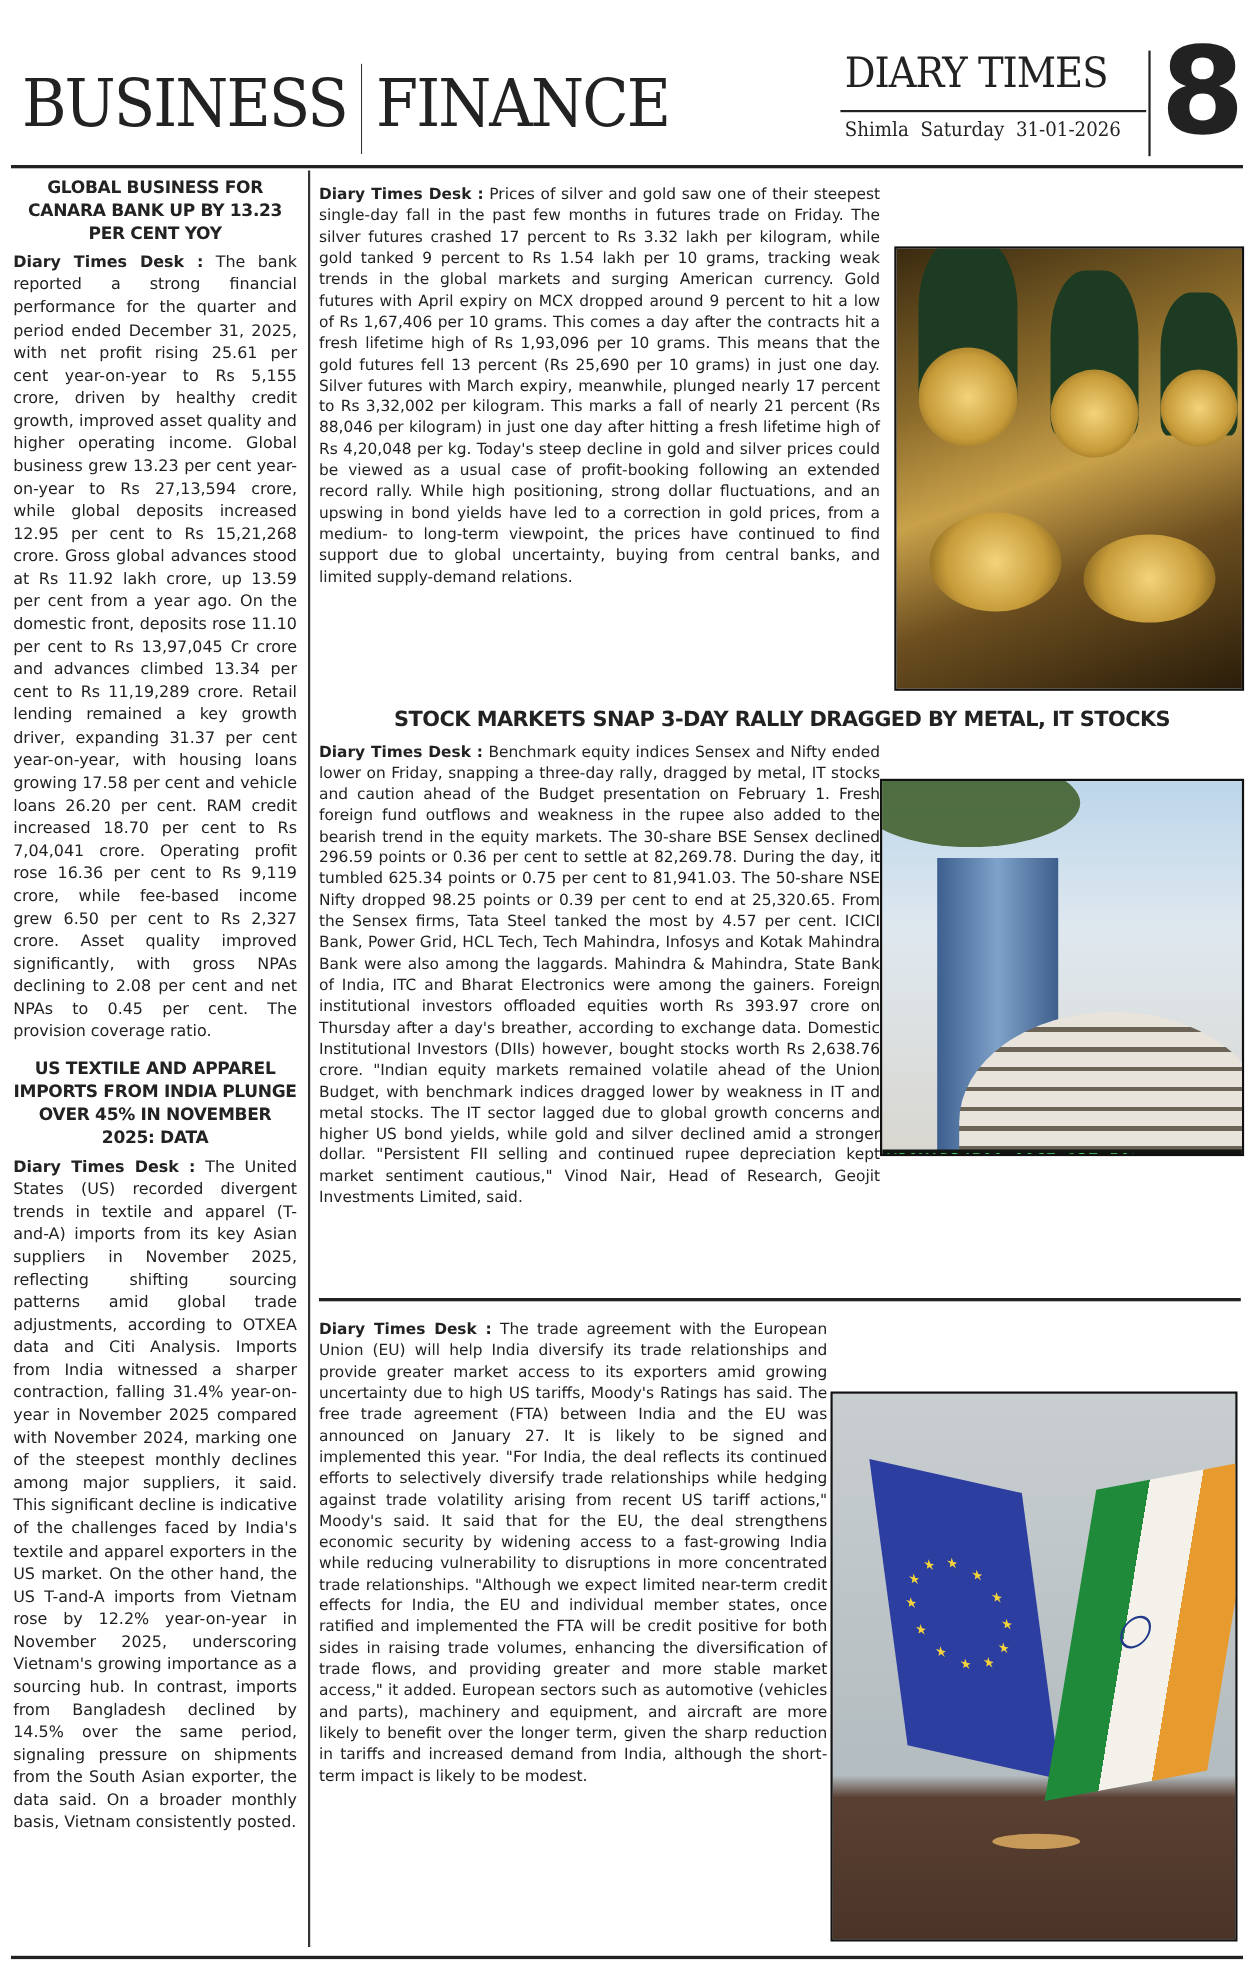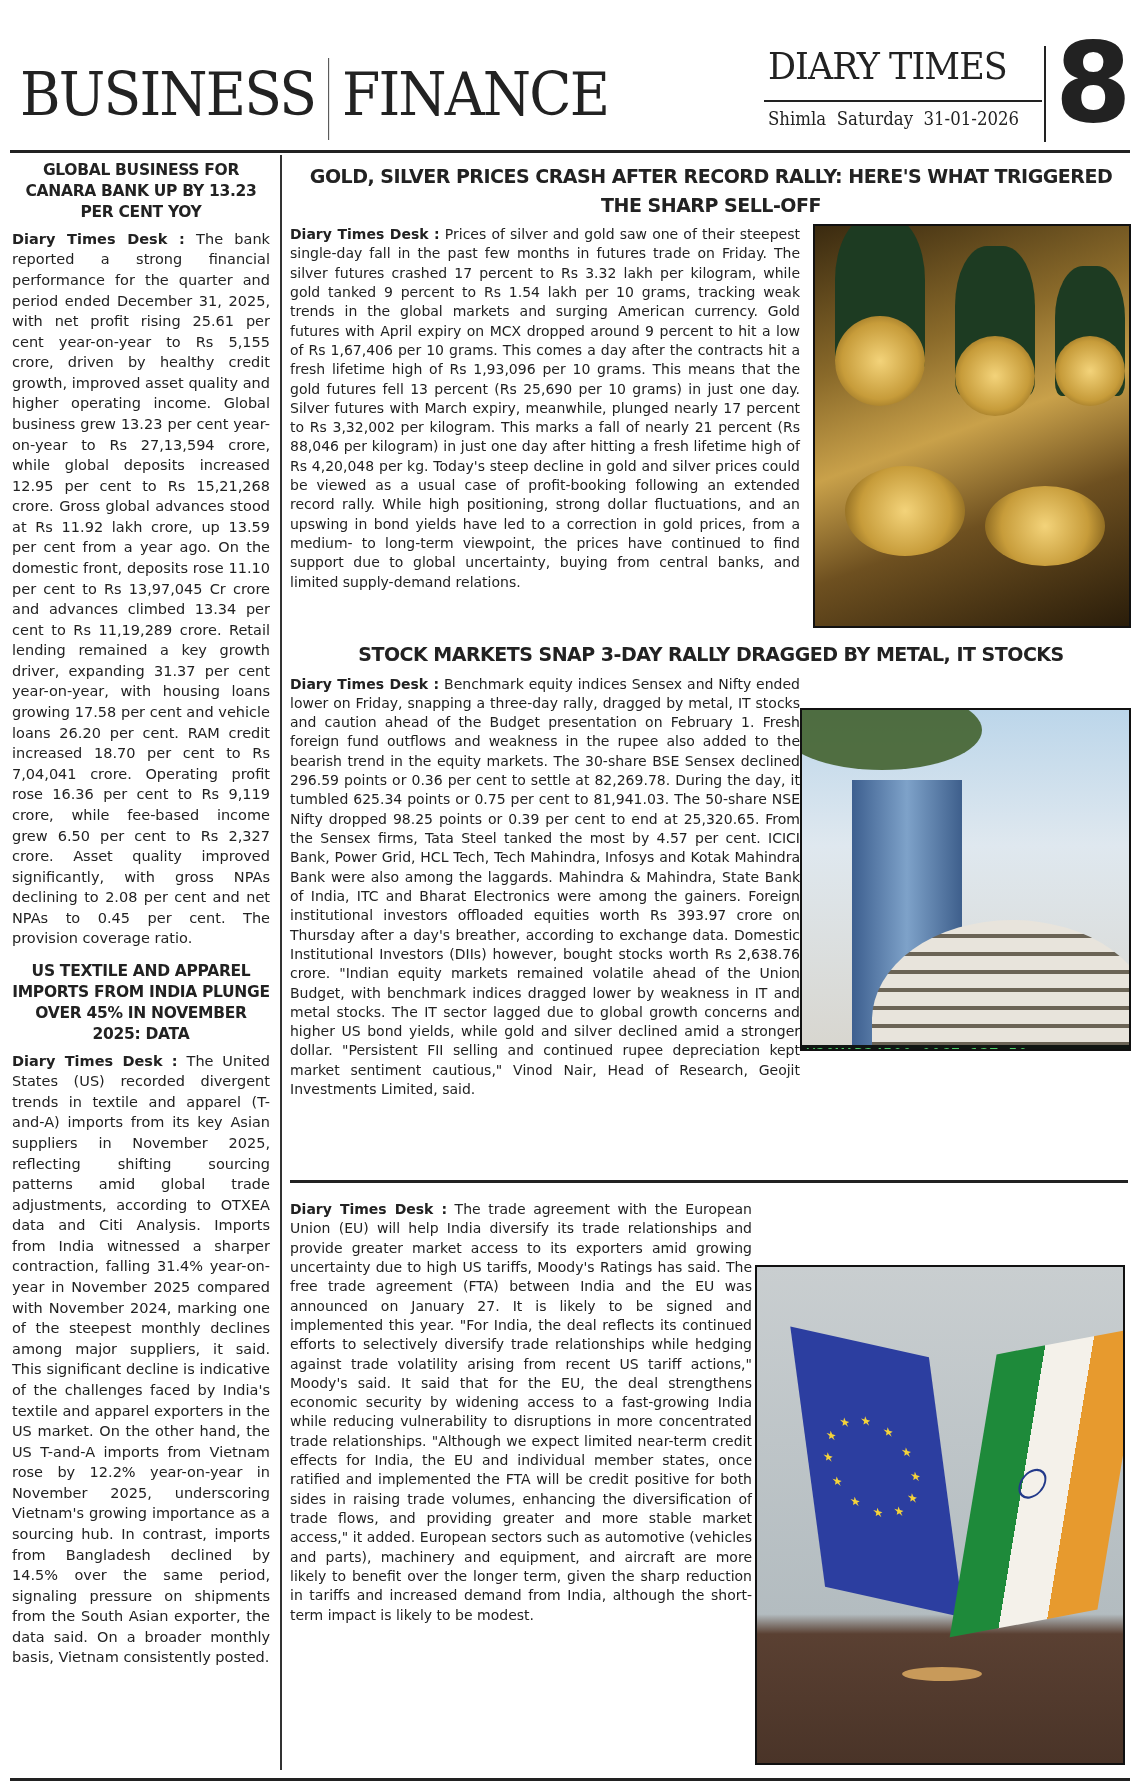--- a/index.html
+++ b/index.html
@@ -70,21 +70,20 @@
     <h2 class="headline-sm">GLOBAL BUSINESS FOR CANARA BANK UP BY 13.23 PER CENT YOY</h2>
     <p class="body-text"><span class="desk">Diary Times Desk :</span><span> The bank reported a strong financial performance for the quarter and period ended December 31, 2025, with net profit rising 25.61 per cent year-on-year to Rs 5,155 crore, driven by healthy credit growth, improved asset quality and higher operating income. Global business grew 13.23 per cent year-on-year to Rs 27,13,594 crore, while global deposits increased 12.95 per cent to Rs 15,21,268 crore. Gross global advances stood at Rs 11.92 lakh crore, up 13.59 per cent from a year ago. On the domestic front, deposits rose 11.10 per cent to Rs 13,97,045 Cr crore and advances climbed 13.34 per cent to Rs 11,19,289 crore. Retail lending remained a key growth driver, expanding 31.37 per cent year-on-year, with housing loans growing 17.58 per cent and vehicle loans 26.20 per cent. RAM credit increased 18.70 per cent to Rs 7,04,041 crore. Operating profit rose 16.36 per cent to Rs 9,119 crore, while fee-based income grew 6.50 per cent to Rs 2,327 crore. Asset quality improved significantly, with gross NPAs declining to 2.08 per cent and net NPAs to 0.45 per cent. The provision coverage ratio.</span></p>
   </article>
   <article>
     <h2 class="headline-sm second">US TEXTILE AND APPAREL IMPORTS FROM INDIA PLUNGE OVER 45% IN NOVEMBER 2025: DATA</h2>
     <p class="body-text"><span class="desk">Diary Times Desk :</span><span>  The United States (US) recorded divergent trends in textile and apparel (T-and-A) imports from its key Asian suppliers in November 2025, reflecting shifting sourcing patterns amid global trade adjustments, according to OTXEA data and Citi Analysis. Imports from India witnessed a sharper contraction, falling 31.4% year-on-year in November 2025 compared with November 2024, marking one of the steepest monthly declines among major suppliers, it said. This significant decline is indicative of the challenges faced by India's textile and apparel exporters in the US market. On the other hand, the US T-and-A imports from Vietnam rose by 12.2% year-on-year in November 2025, underscoring Vietnam's growing importance as a sourcing hub. In contrast, imports from Bangladesh declined by 14.5% over the same period, signaling pressure on shipments from the South Asian exporter, the data said. On a broader monthly basis, Vietnam consistently posted.</span></p>
   </article>
 </section>
 
 <article class="article a-gold">
-  <h1 class="headline-lg">GOLD, SILVER PRICES CRASH AFTER RECORD RALLY: HERE'S WHAT TRIGGERED THE SHARP SELL-OFF</h1>
   <p class="body-text"><span class="desk">Diary Times Desk :</span><span> Prices of silver and gold saw one of their steepest single-day fall in the past few months in futures trade on Friday. The silver futures crashed 17 percent to Rs 3.32 lakh per kilogram, while gold tanked 9 percent to Rs 1.54 lakh per 10 grams, tracking weak trends in the global markets and surging American currency. Gold futures with April expiry on MCX dropped around 9 percent to hit a low of Rs 1,67,406 per 10 grams. This comes a day after the contracts hit a fresh lifetime high of Rs 1,93,096 per 10 grams. This means that the gold futures fell 13 percent (Rs 25,690 per 10 grams) in just one day. Silver futures with March expiry, meanwhile, plunged nearly 17 percent to Rs 3,32,002 per kilogram. This marks a fall of nearly 21 percent (Rs 88,046 per kilogram) in just one day after hitting a fresh lifetime high of Rs 4,20,048 per kg. Today's steep decline in gold and silver prices could be viewed as a usual case of profit-booking following an extended record rally. While high positioning, strong dollar fluctuations, and an upswing in bond yields have led to a correction in gold prices, from a medium- to long-term viewpoint, the prices have continued to find support due to global uncertainty, buying from central banks, and limited supply-demand relations.</span></p>
 </article>
 <div class="img-gold">
   <div class="neck" style="left:20px;top:-10px;width:90px;height:160px;"></div>
   <div class="neck" style="left:140px;top:20px;width:80px;height:150px;"></div>
   <div class="neck" style="left:240px;top:40px;width:70px;height:130px;"></div>
   <div class="jewel" style="left:20px;top:90px;width:90px;height:90px;"></div>
   <div class="jewel" style="left:140px;top:110px;width:80px;height:80px;"></div>
   <div class="jewel" style="left:240px;top:110px;width:70px;height:70px;"></div>
   <div class="jewel" style="left:30px;top:240px;width:120px;height:90px;"></div>

